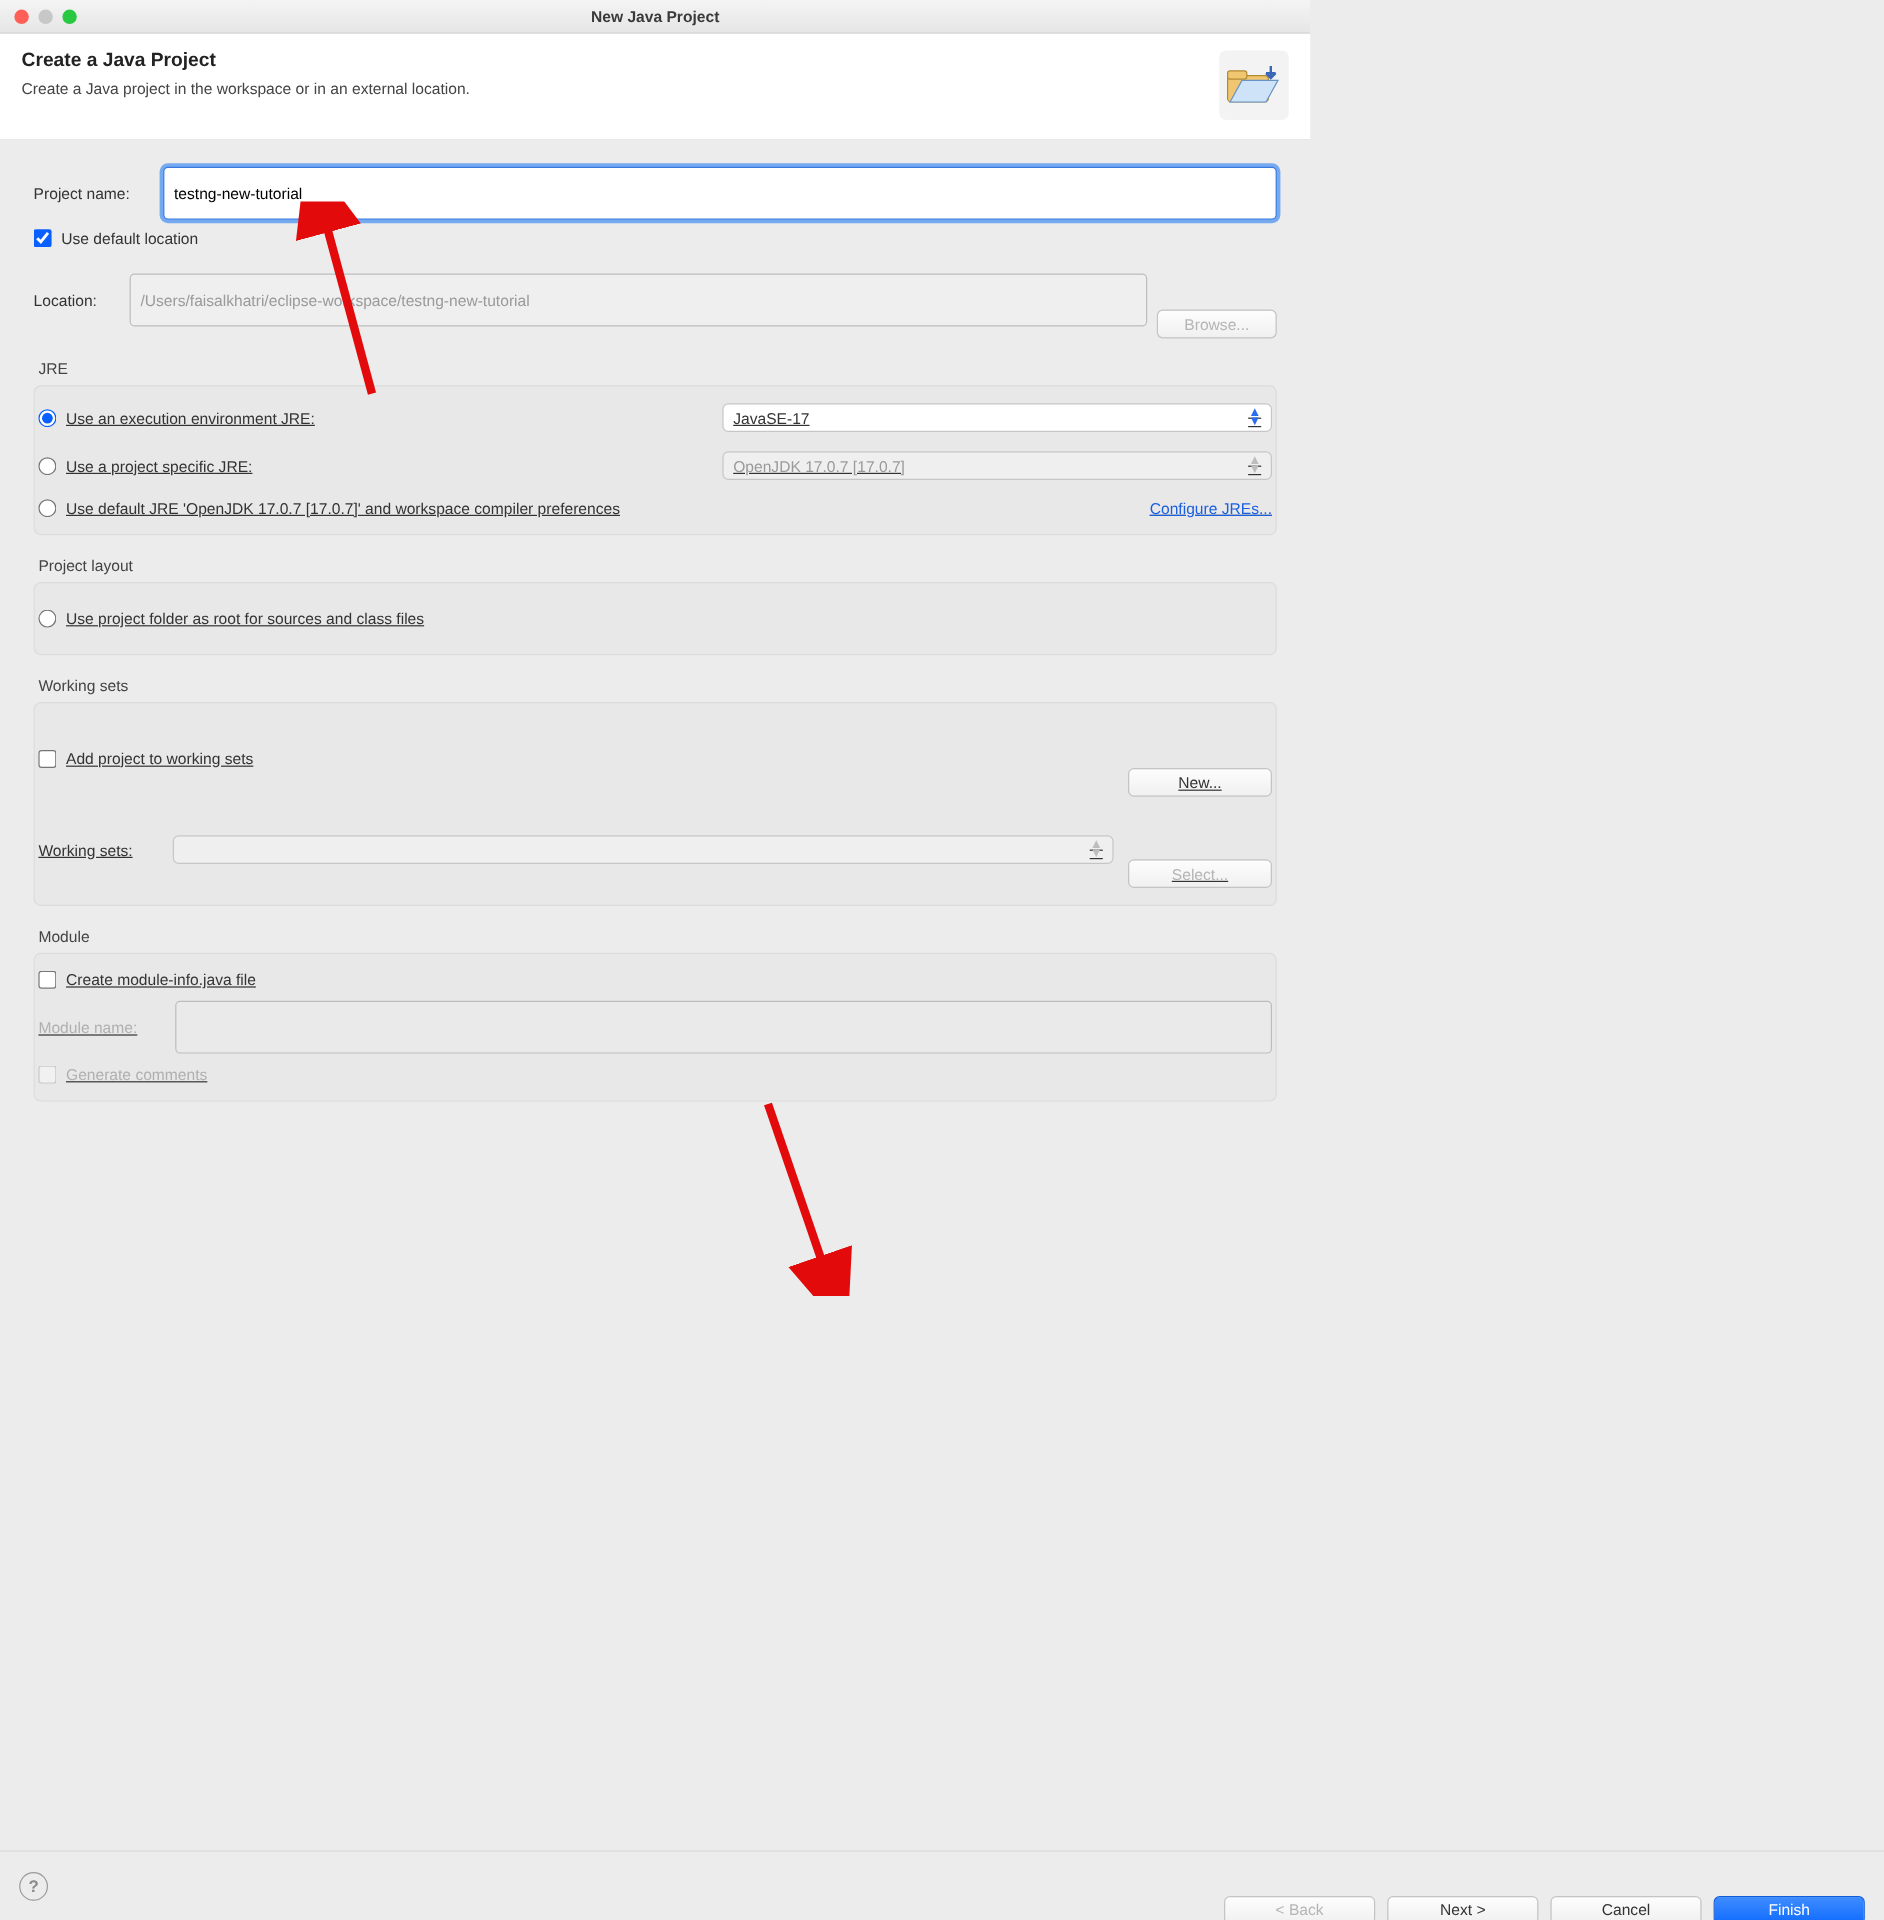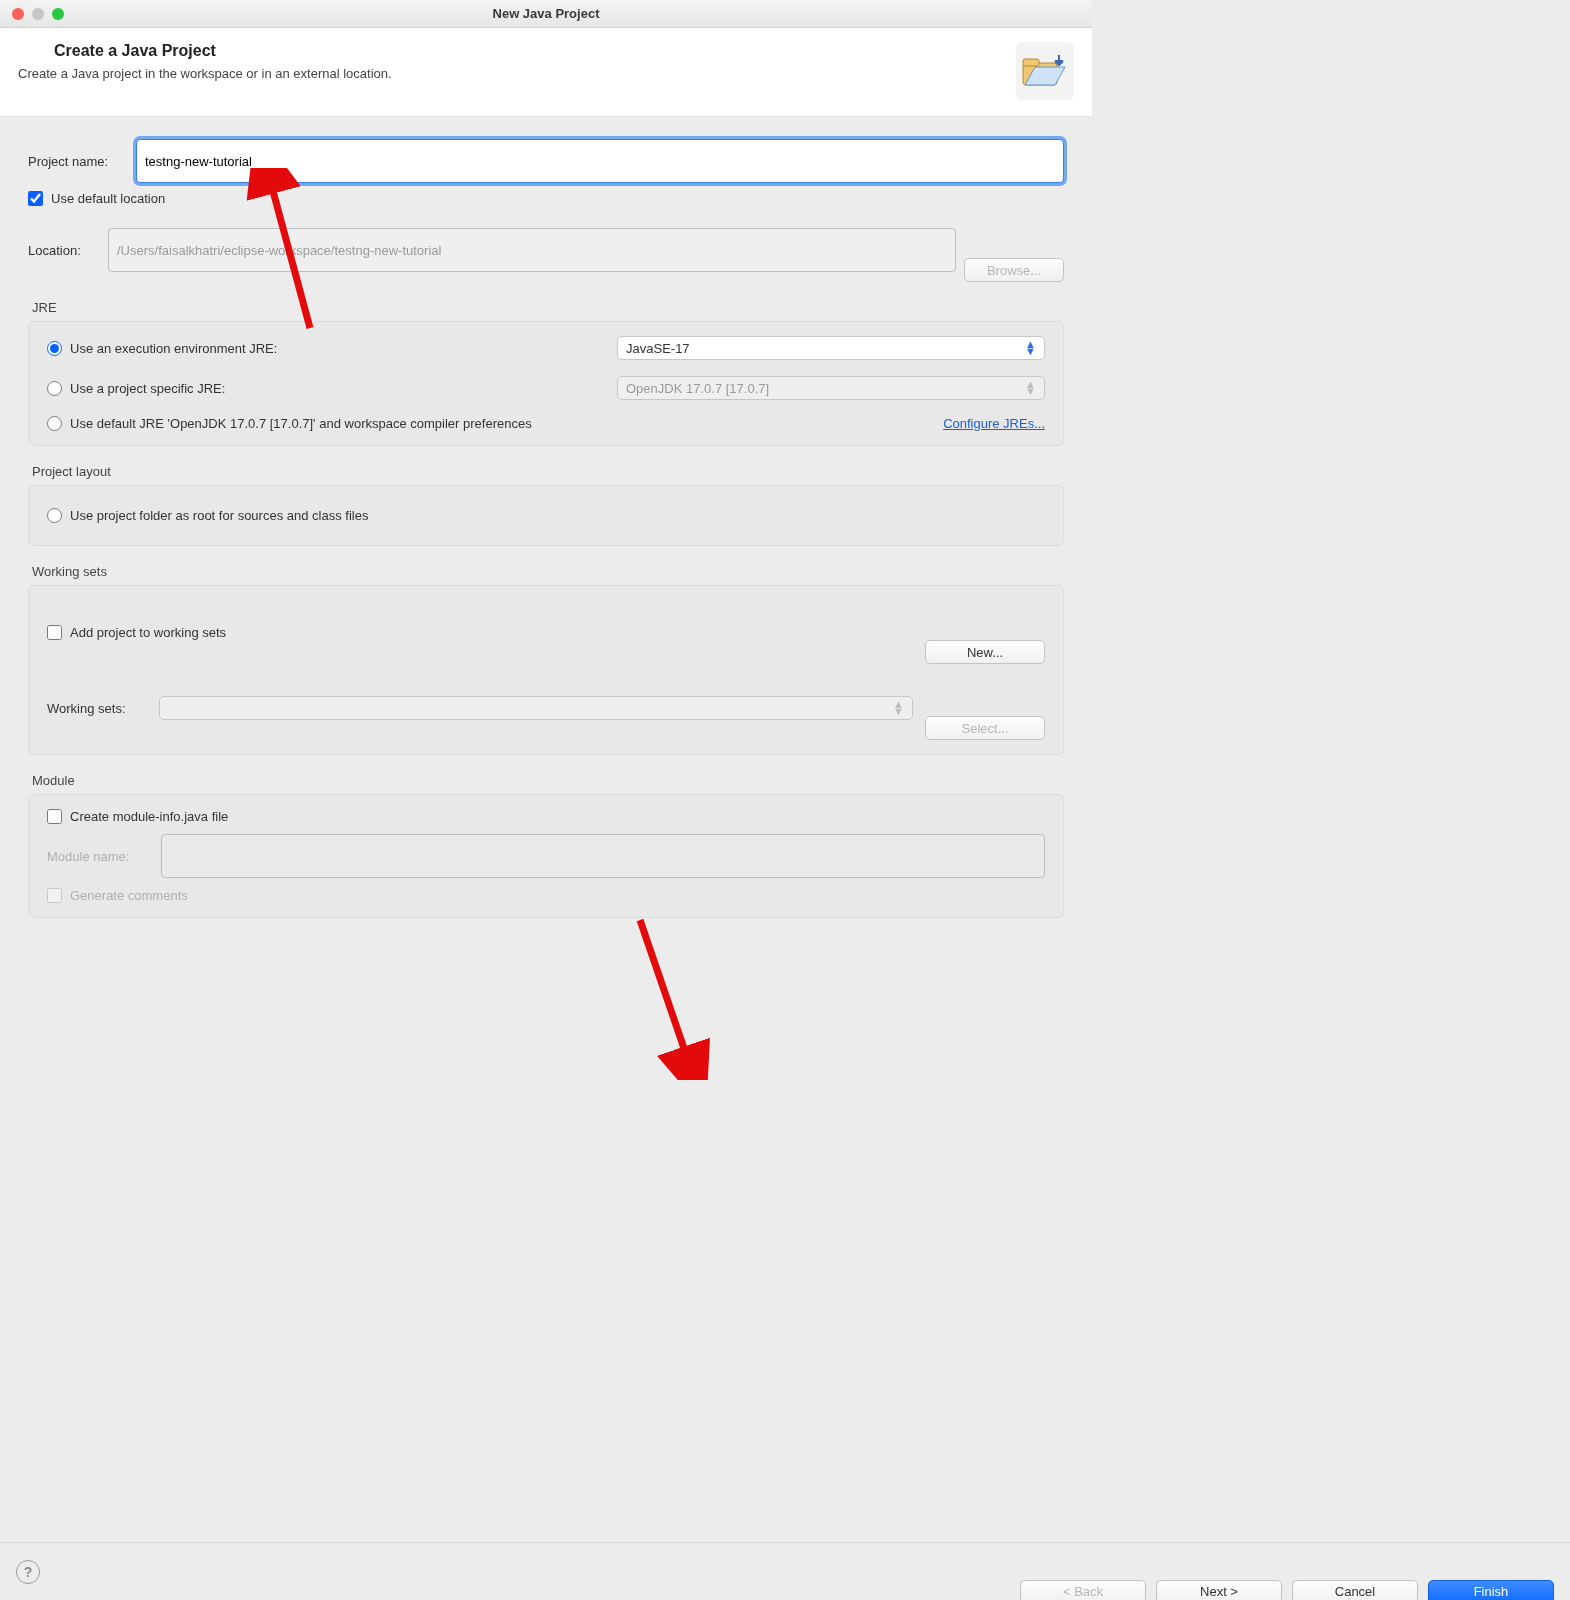--- a/index.html
+++ b/index.html
@@ -24,21 +24,21 @@
 .traffic-lights .dot { width: 12px; height: 12px; border-radius: 50%; }
 .title-txt { position: absolute; left: 0; right: 0; text-align: center; font-weight: 600; color: #3a3a3a; }
 .banner {
   background: #fff;
   padding: 14px 18px 16px;
   display: flex;
   align-items: flex-start;
   justify-content: space-between;
   border-bottom: 1px solid #e2e2e2;
 }
-.banner-left h2 { font-size: 16px; font-weight: 700; margin-bottom: 6px; color: #222; margin-left: 36px; }
+.banner-left h2 { font-size: 16px; font-weight: 700; margin-bottom: 6px; color: #222; }
 .banner-left p { color: #444; }
 .banner-icon { width: 58px; height: 58px; background: #f3f3f3; border-radius: 6px; display:flex; align-items:center; justify-content:center; }
 .content { padding: 22px 28px 10px 28px; }
 .row { display: flex; align-items: center; margin-bottom: 2px; }
 .lbl { width: 108px; color: #333; }
 .txt-input {
   flex: 1;
   height: 44px;
   padding: 2px 8px;
   border: 1px solid #bdbdbd;
@@ -67,21 +67,22 @@
 .btn-primary {
   background: linear-gradient(#3f8cff,#0f6bff);
   border: 1px solid #0e5ee0;
   color: #fff;
 }
 .group-title { margin: 18px 0 6px 4px; color: #444; }
 .group-box {
   background: #e8e8e8;
   border: 1px solid #dcdcdc;
   border-radius: 6px;
-  padding: 14px 18px;
+  padding: 14px 3px;
+  text-decoration: underline;
 }
 input[type="radio"] { width: 15px; height: 15px; accent-color: #0a60ff; }
 .jre-line { display: flex; align-items: center; }
 .jre-label-area { flex: 0 0 570px; display:flex; align-items:center; gap:8px; }
 .select {
   flex: 1;
   height: 24px;
   border: 1px solid #c6c6c6;
   border-radius: 5px;
   background: #fff;

